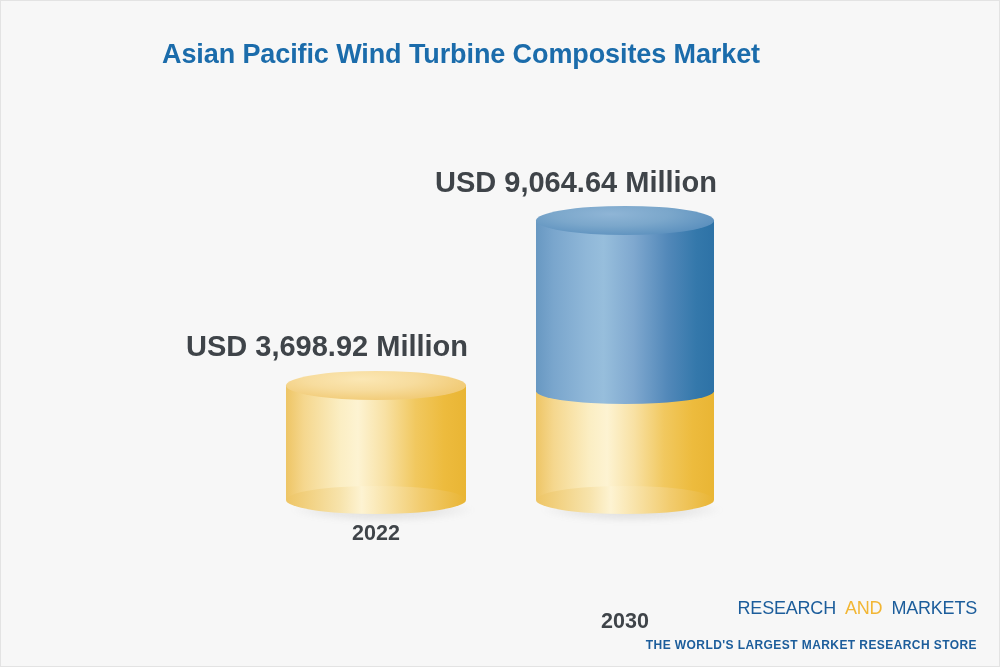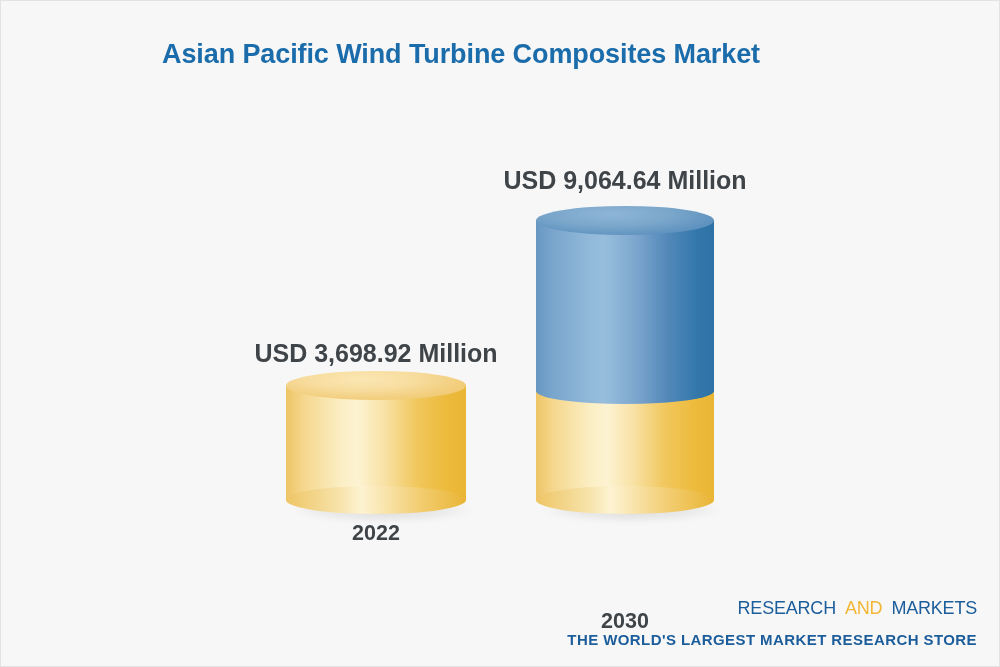--- a/index.html
+++ b/index.html
@@ -52,22 +52,22 @@
     position: absolute;
     left: 0;
     top: 0;
     width: 1000px;
     height: 600px;
   }
 
   
   .value-label {
     position: absolute;
-    text-align: center;
-    font-size: 25px;
+    text-align: left;
+    font-size: 29px;
     font-weight: bold;
     color: #3f4449;
     white-space: nowrap;
   }
 
   
   .cat-label {
     position: absolute;
     text-align: center;
     font-size: 21.5px;
@@ -171,39 +171,39 @@
     font-weight: normal;
     color: #1c5d9b;
     letter-spacing: -0.2px;
     white-space: nowrap;
     line-height: 1.05;
   }
   #logo-and {
     color: #f2b634;
   }
   #logo-tagline {
-    font-size: 15px;
+    font-size: 12px;
     font-weight: bold;
     color: #1c5d9b;
     letter-spacing: 0.42px;
     white-space: nowrap;
-    margin-top: 13px;
+    margin-top: 20px;
   }
 </style>
 </head>
 <body>
 
 <div id="canvas">
 
   <div id="chart-title">Asian Pacific Wind Turbine Composites Market</div>
 
 
   <div id="plot-area">
 
-    <div class="value-label" style="left:185px; top:329px; width:380px;margin-top:9px;">USD 3,698.92 Million</div>
+    <div class="value-label" style="left:185px; top:329px; width:380px;">USD 3,698.92 Million</div>
 
     <div class="cylinder" style="left:285px; top:370px; width:180px; height:145px;">
 
       <div class="cyl-shadow" style="left:6px; top:126px; width:182px; height:26px;"></div>
 
       <div class="cyl-body gold-body" style="left:0px; top:14px; width:180px; height:115px;"></div>
 
       <div class="cyl-base gold-base" style="left:0px; top:115px; width:180px; height:28px;"></div>
 
       <div class="cyl-cap gold-cap" style="left:0px; top:0px; width:180px; height:29px;"></div>

